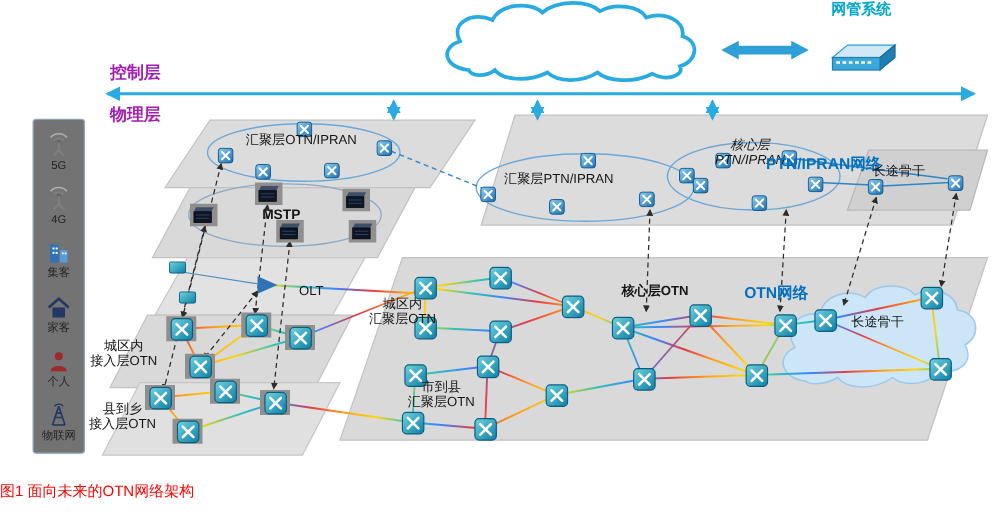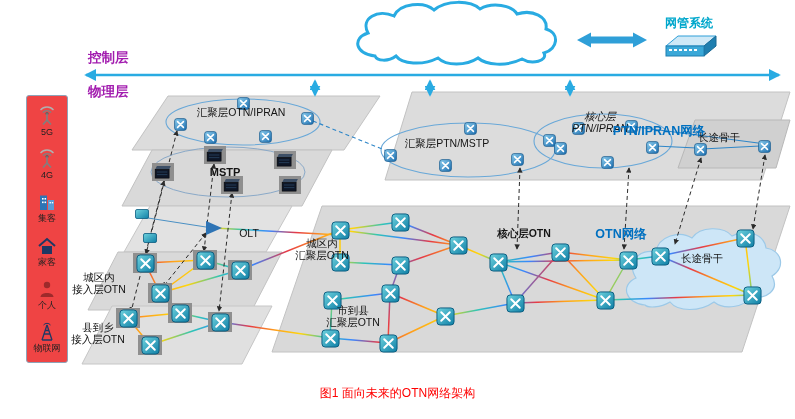--- a/index.html
+++ b/index.html
@@ -8,24 +8,24 @@
   .svg-layer { position:absolute; left:0; top:0; }
   .lbl { position:absolute; transform:translateX(-50%); white-space:pre-line; text-align:center;
          font-size:10.5px; color:#141414; line-height:1.18; pointer-events:none; }
   .lbl.left { transform:none; text-align:left; }
   .bold { font-weight:bold; }
   .blue { color:#0070c0; }
   .cyan { color:#00a7cc; }
   .sdn-text { font-size:15px; font-weight:bold; color:#0068b7; }
   .layer-text { font-size:13.5px; font-weight:bold; color:#a21caf; }
   .net-text { font-size:12.5px; font-weight:bold;margin-top:23px; }
-  .caption { position:absolute; left:0; right:0; top:385px; text-align:center;
+  .caption { position:absolute; left:0; right:0; top:385px; text-align:left;
              color:#ff0000; font-size:12px; }
   .sidebar { position:absolute; left:26px; top:95px; width:42px; height:268px;
-             border:1px solid #8ea3b8; background:#ef4444; border-radius:3px;
+             border:1px solid #8ea3b8; background:#737373; border-radius:3px;
              display:flex; flex-direction:column; justify-content:space-around;
              align-items:center; padding:3px 0; }
   .sb-item { display:flex; flex-direction:column; align-items:center; }
   .sb-item .sb-label { font-size:9px; color:#222; line-height:1; margin-top:1px; }
 </style>
 </head>
 <body>
 
 <div class="canvas">
 
@@ -279,24 +279,24 @@
       <rect x="21" y="15" width="3" height="2"></rect>
           <rect x="26" y="15" width="3" height="2"></rect>
       <rect x="31" y="15" width="3" height="2"></rect>
           <rect x="36" y="15" width="3" height="2"></rect>
     </g>
   </g>
 </svg>
 
 <div class="lbl left layer-text" style="left:88px; top:50px;">控制层</div>
 <div class="lbl left layer-text" style="left:88px; top:84px;">物理层</div>
-<div class="lbl bold cyan" style="left:689px; top:16px; font-size:12px;">网管系统</div>
+<div class="lbl bold cyan" style="left:689px; top:0; font-size:12px;">网管系统</div>
 
 <div class="lbl" style="left:241px; top:106px;">汇聚层OTN/IPRAN</div>
-<div class="lbl" style="left:447px; top:137px;">汇聚层PTN/MSTP</div>
+<div class="lbl" style="left:447px; top:137px;">汇聚层PTN/IPRAN</div>
 <div class="lbl" style="left:600px; top:110px;font-style:italic;">核心层
 PTN/IPRAN</div>
 <div class="lbl net-text blue" style="left:659px; top:101px;">PTN/IPRAN网络</div>
 <div class="lbl" style="left:719px; top:131px;">长途骨干</div>
 
 <div class="lbl bold" style="left:225px; top:166px; font-size:11px;">MSTP</div>
 <div class="lbl" style="left:249px; top:227px;">OLT</div>
 
 <div class="lbl net-text blue" style="left:621px; top:204px;">OTN网络</div>
 <div class="lbl" style="left:322px; top:237px;">城区内

